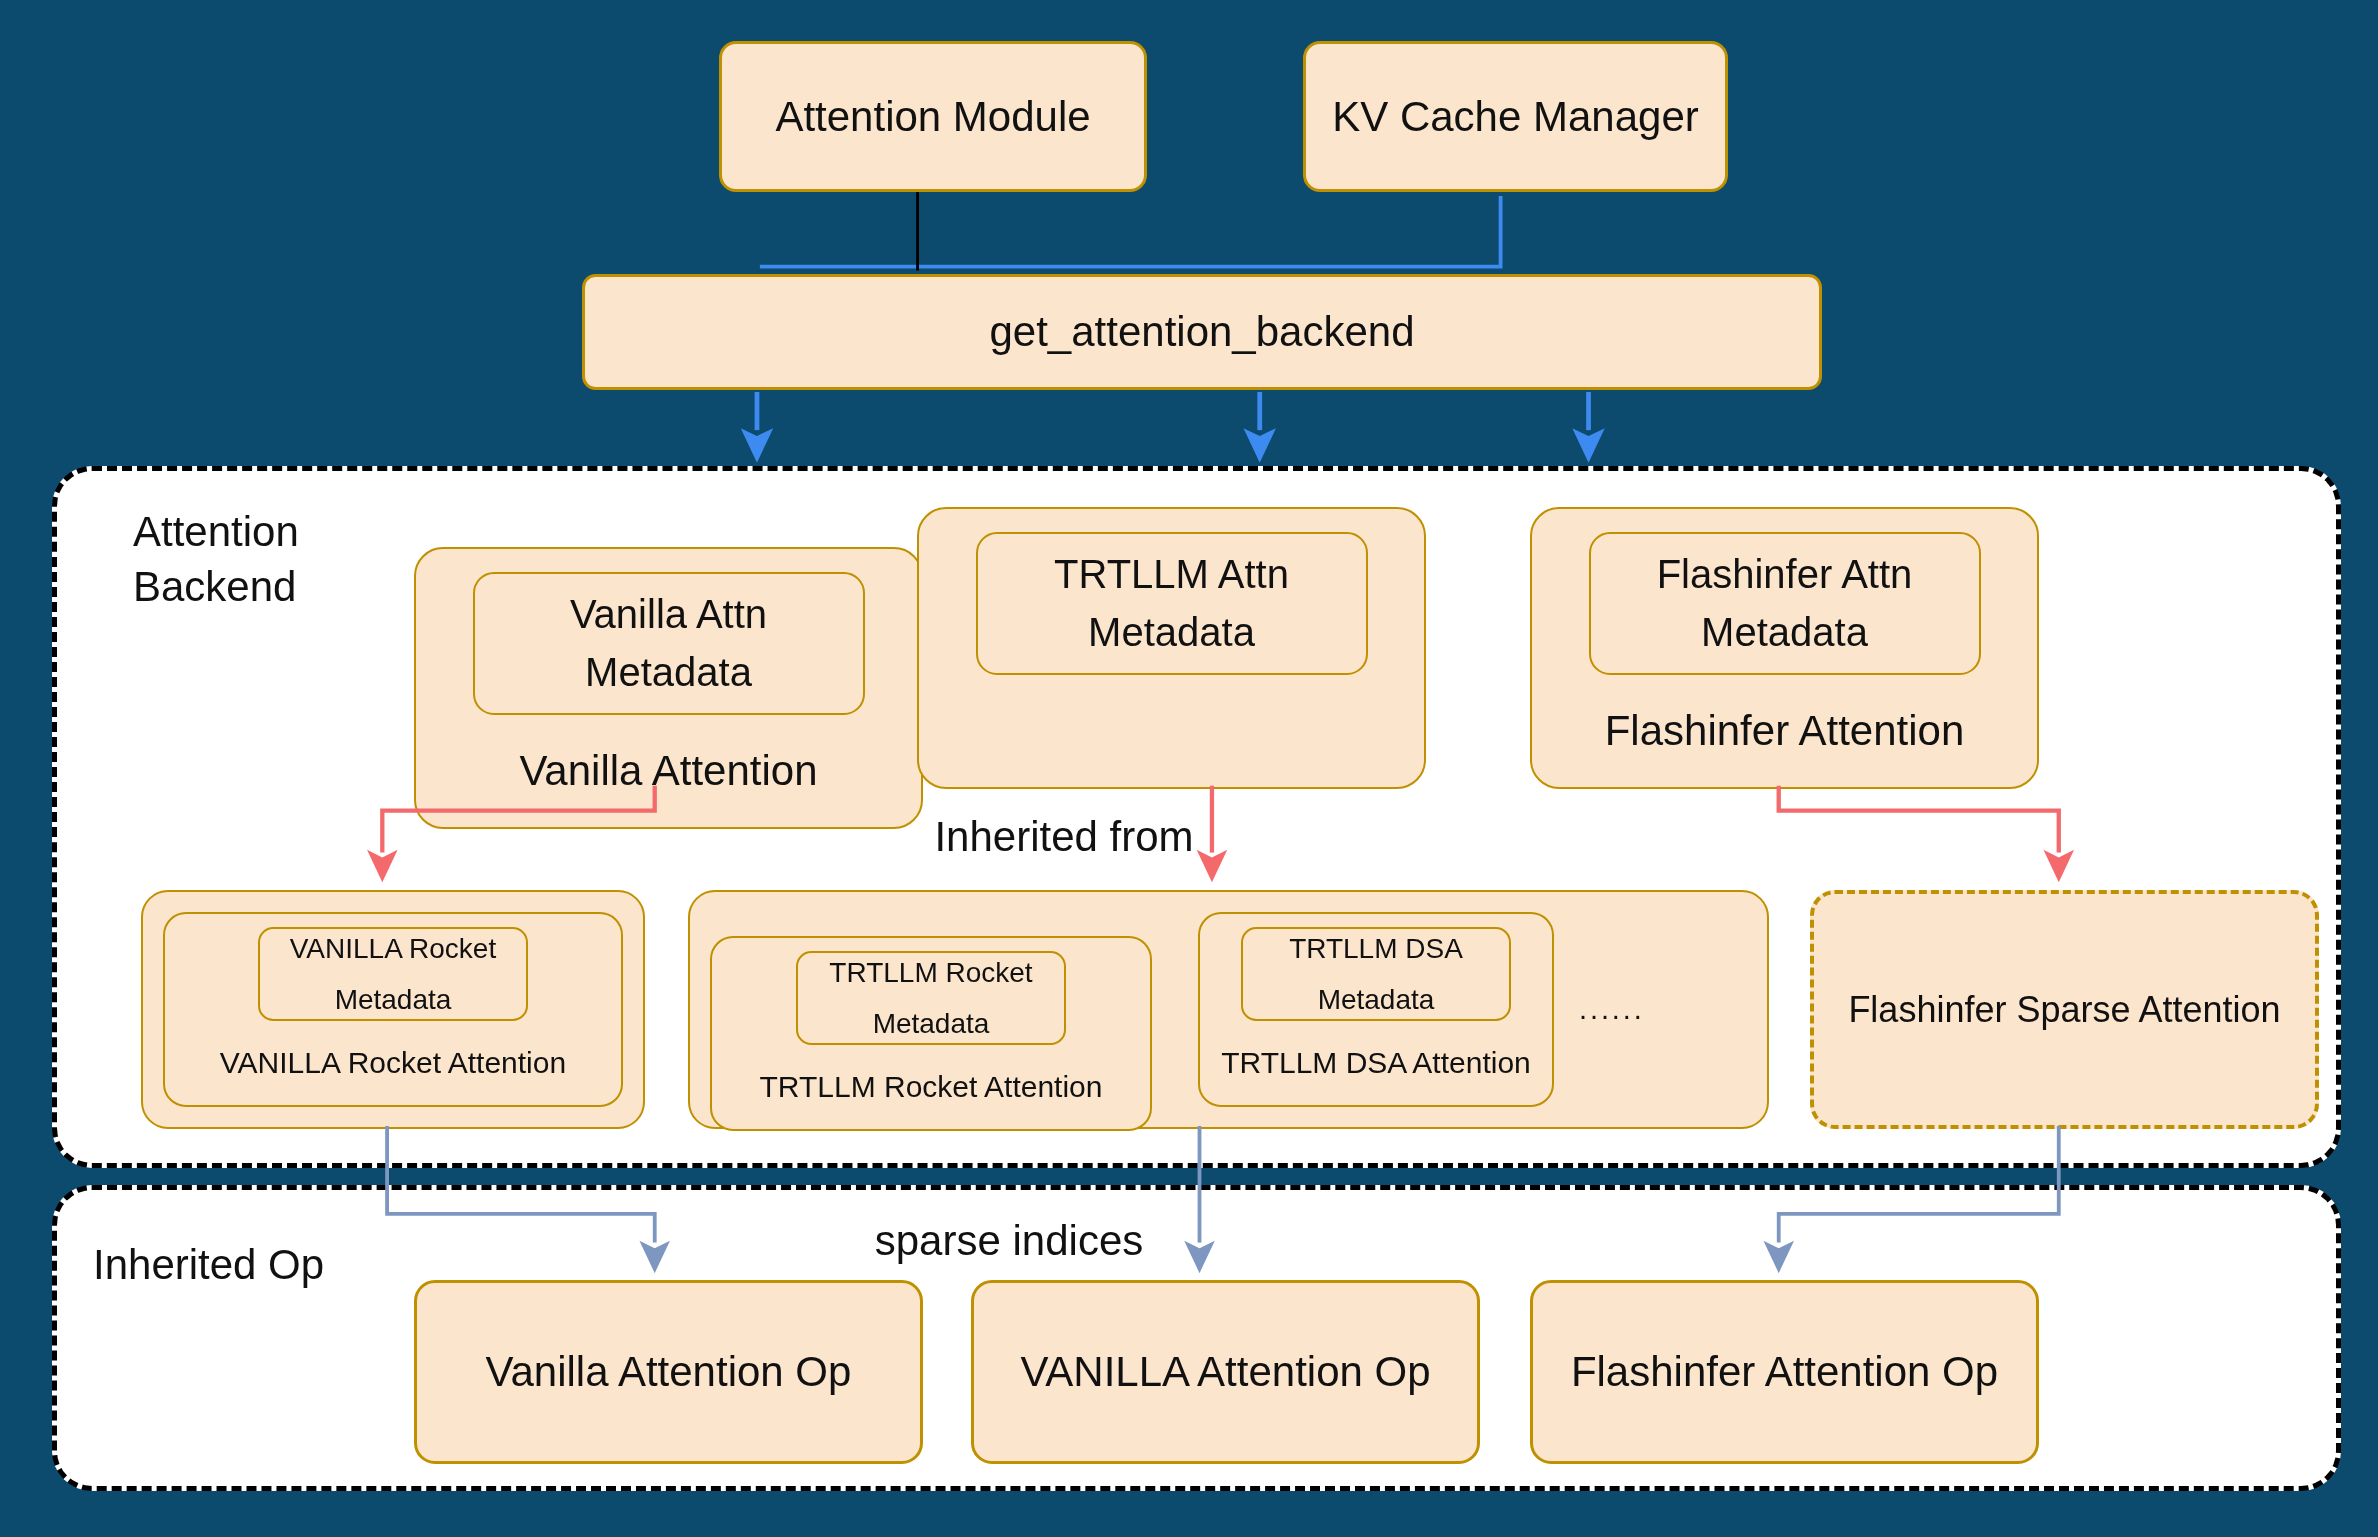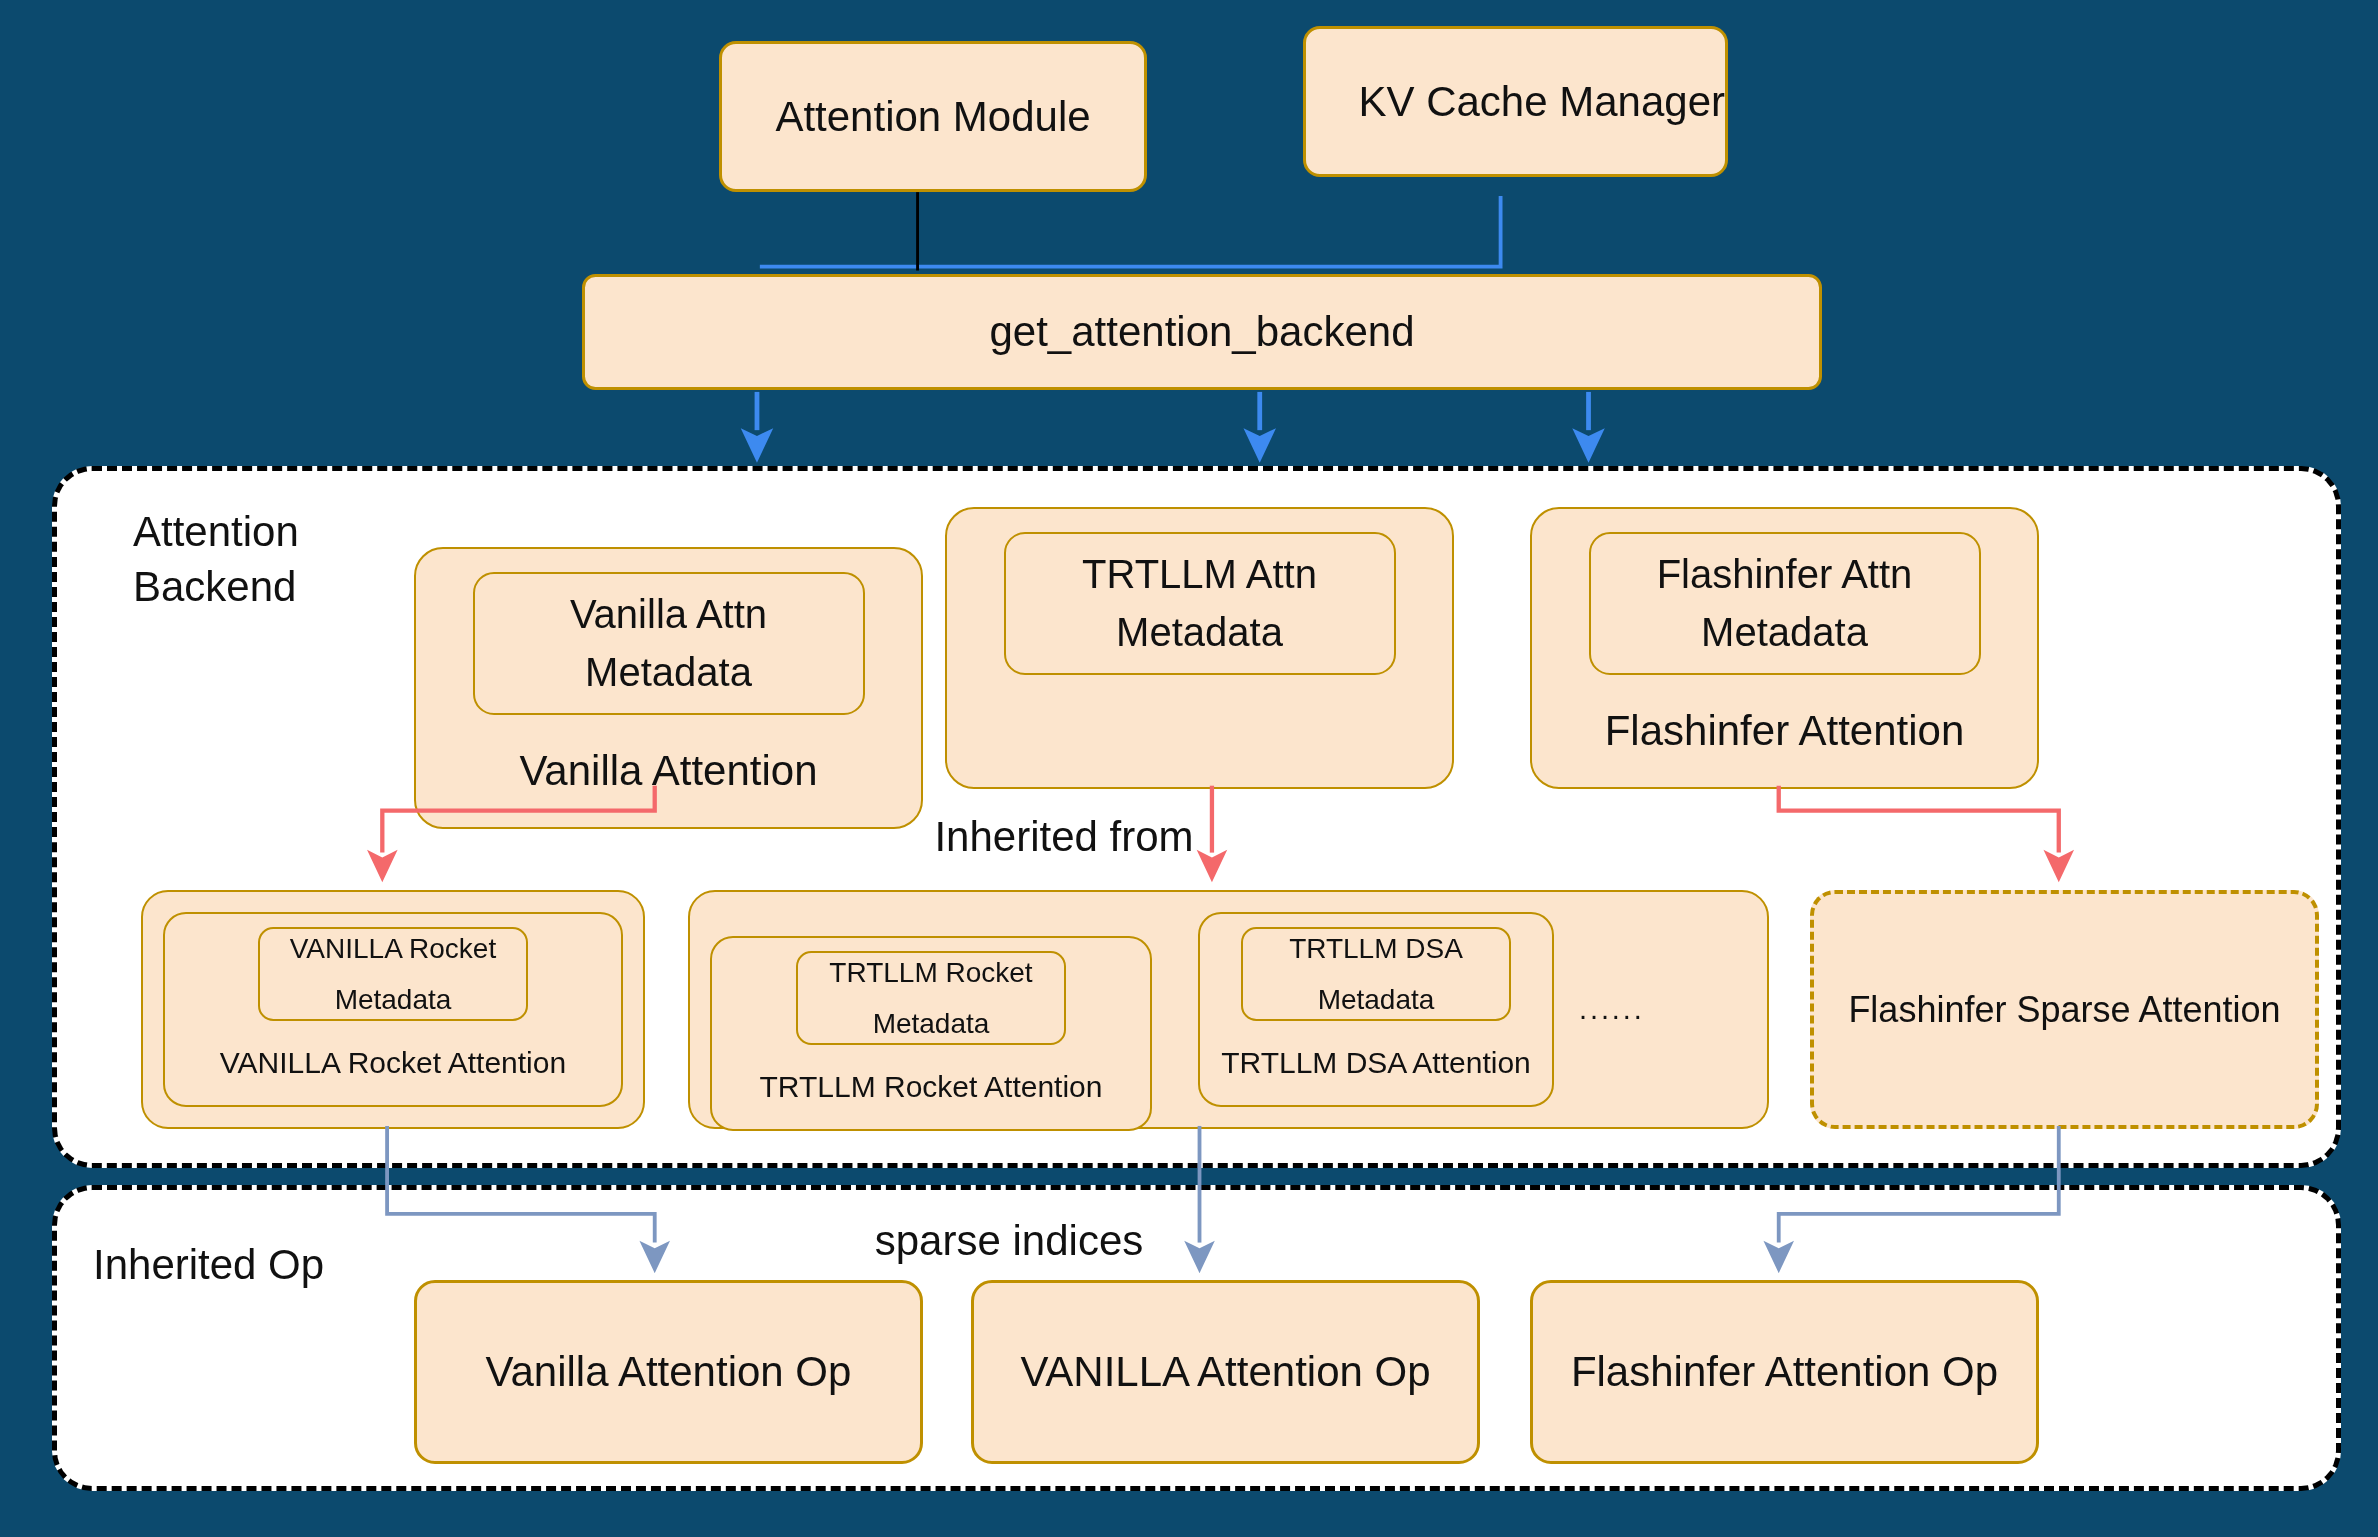--- a/index.html
+++ b/index.html
@@ -149,42 +149,42 @@
 </style>
 </head>
 <body>
 
 <div id="canvas">
 
   <div class="node" style="left:719px; top:41px; width:428px; height:151px;">
     <span>Attention Module</span>
   </div>
 
-  <div class="node" style="left:1303px; top:26px; width:425px; height:151px;justify-content:flex-end;">
+  <div class="node" style="left:1303px; top:41px; width:425px; height:151px;">
     <span>KV Cache Manager</span>
   </div>
 
   <div class="node" style="left:582px; top:274px; width:1240px; height:116px; border-radius:13.4px;">
     <span>get_attention_backend</span>
   </div>
 
   <div class="section" style="left:52px; top:466px; width:2289px; height:702px;">
 
     <div class="section-label" style="left:76px; top:34px;">Attention
 Backend</div>
 
     <div class="backend-box" style="left:357px;margin-top:40px;">
       <div class="meta">
         <span>Vanilla Attn</span>
         <span>Metadata</span>
       </div>
       <div class="bname">Vanilla Attention</div>
     </div>
 
-    <div class="backend-box" style="left:888px;">
+    <div class="backend-box" style="left:860px;">
       <div class="meta">
         <span>TRTLLM Attn</span>
         <span>Metadata</span>
       </div>
     </div>
 
     <div class="backend-box" style="left:1473px;">
       <div class="meta">
         <span>Flashinfer Attn</span>
         <span>Metadata</span>

